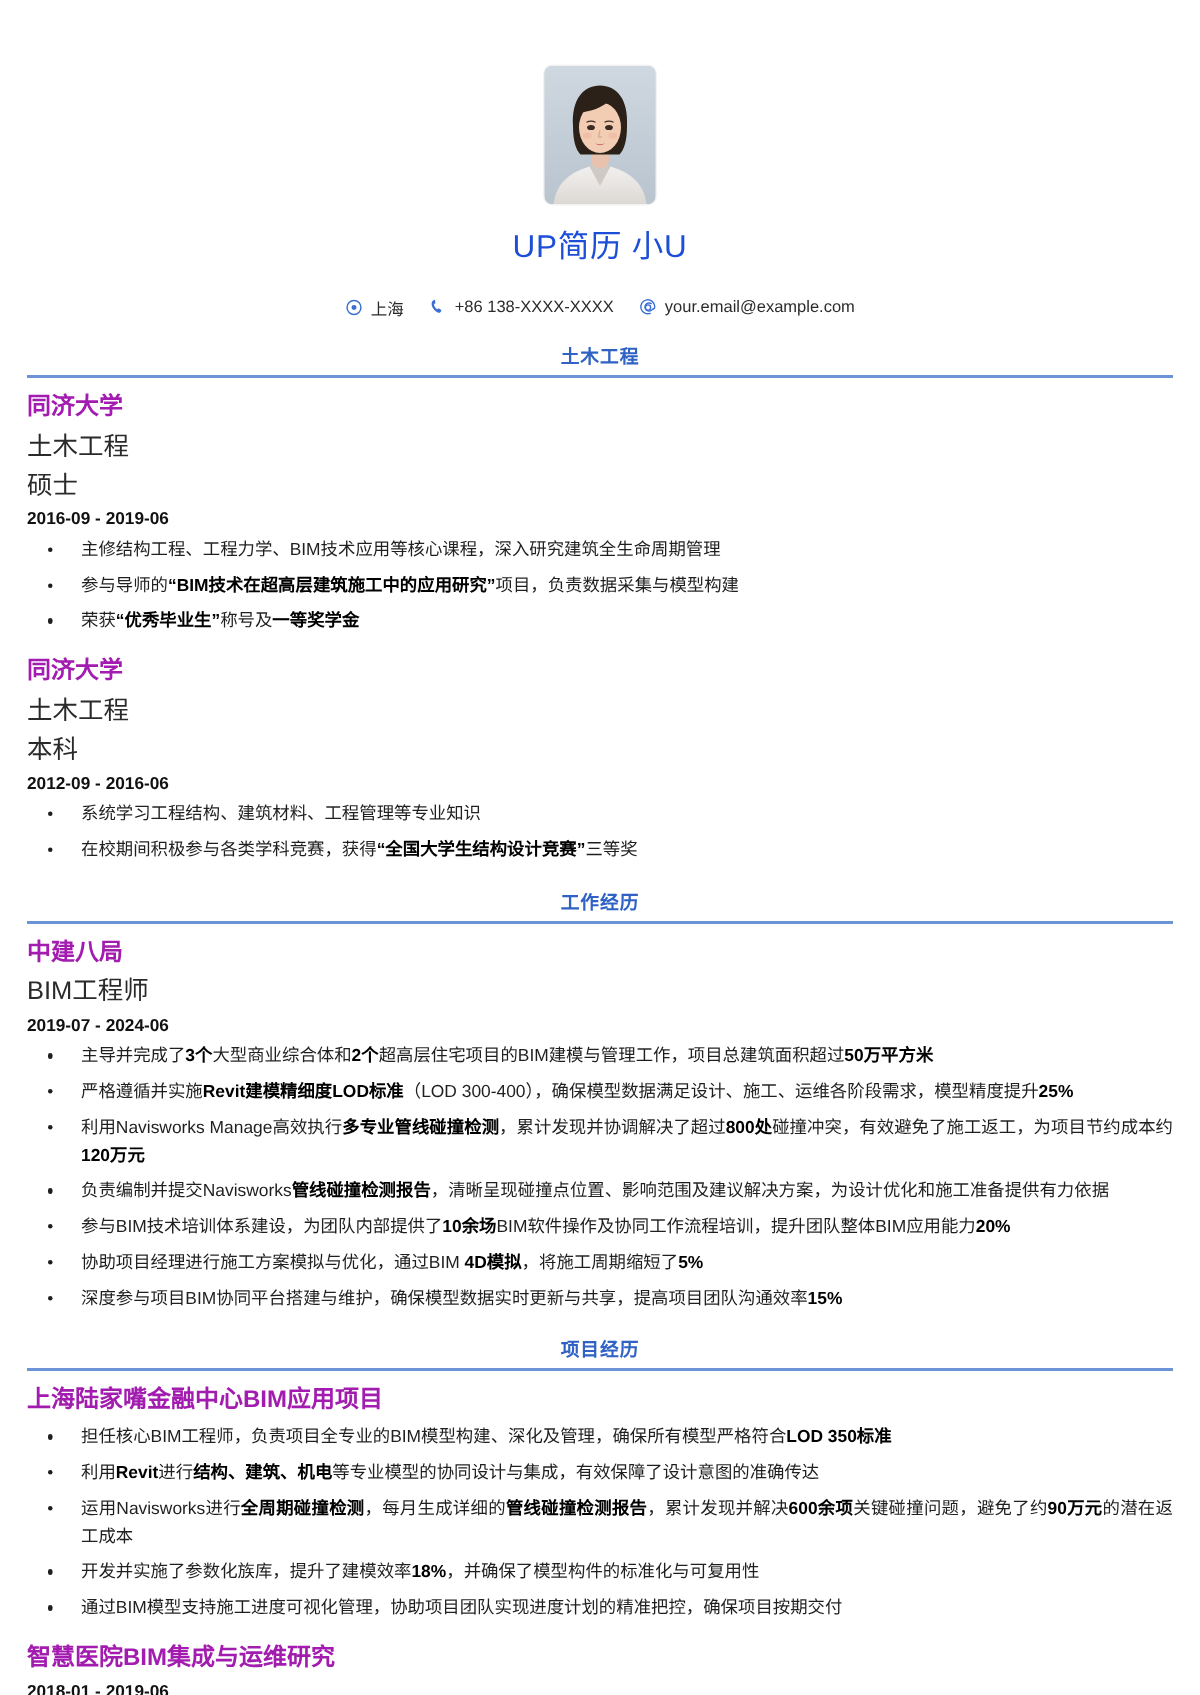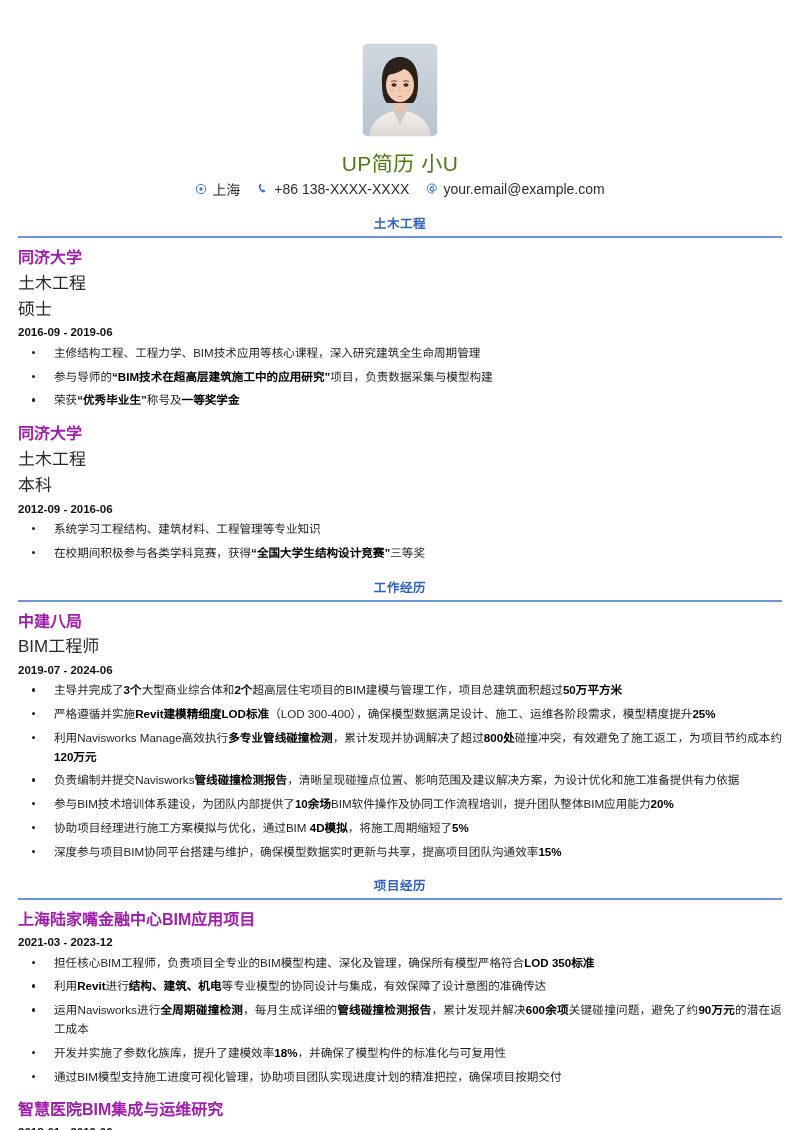--- a/index.html
+++ b/index.html
@@ -38,29 +38,29 @@
     position: relative;
     background: #c3ccd6;
     box-shadow: 0 0 0 1px rgba(0,0,0,0.05);
   }
   .photo-svg { display: block; width: 100%; height: 100%; }
   .name {
     margin-top: 11px;
     font-size: 21px;
     font-weight: 400;
     letter-spacing: 0.5px;
-    color: #4d7c0f;
+    color: #1d4ed8;
   }
   .contacts {
-    margin-top: 2px;
+    margin-top: 20px;
     display: flex;
     justify-content: center;
     align-items: center;
     gap: 17px;
-    font-size: 14px;
+    font-size: 11px;
     color: #2b2b2b;
   }
   .contact-item {
     display: inline-flex;
     align-items: center;
     gap: 5px;
     white-space: nowrap;
   }
   .cicon { display: inline-flex; width: 12px; height: 12px; }
   .cicon svg { display: block; }
@@ -261,21 +261,20 @@
             <li>协助项目经理进行施工方案模拟与优化，通过BIM <b>4D模拟</b>，将施工周期缩短了<b>5%</b></li>
             <li>深度参与项目BIM协同平台搭建与维护，确保模型数据实时更新与共享，提高项目团队沟通效率<b>15%</b></li>
           </ul>
         </div>
       </div>
       <div class="section">
         <div class="section-title">项目经历</div>
         <div class="section-rule"></div>
         <div class="entry">
           <div class="entry-org">上海陆家嘴金融中心BIM应用项目</div>
-          <div class="entry-date">2021-03 - 2023-12</div>
           <ul class="bullets">
             <li>担任核心BIM工程师，负责项目全专业的BIM模型构建、深化及管理，确保所有模型严格符合<b>LOD 350标准</b></li>
             <li>利用<b>Revit</b>进行<b>结构、建筑、机电</b>等专业模型的协同设计与集成，有效保障了设计意图的准确传达</li>
             <li>运用Navisworks进行<b>全周期碰撞检测</b>，每月生成详细的<b>管线碰撞检测报告</b>，累计发现并解决<b>600余项</b>关键碰撞问题，避免了约<b>90万元</b>的潜在返工成本</li>
             <li>开发并实施了参数化族库，提升了建模效率<b>18%</b>，并确保了模型构件的标准化与可复用性</li>
             <li>通过BIM模型支持施工进度可视化管理，协助项目团队实现进度计划的精准把控，确保项目按期交付</li>
           </ul>
         </div>
         <div class="entry">
           <div class="entry-org">智慧医院BIM集成与运维研究</div>

